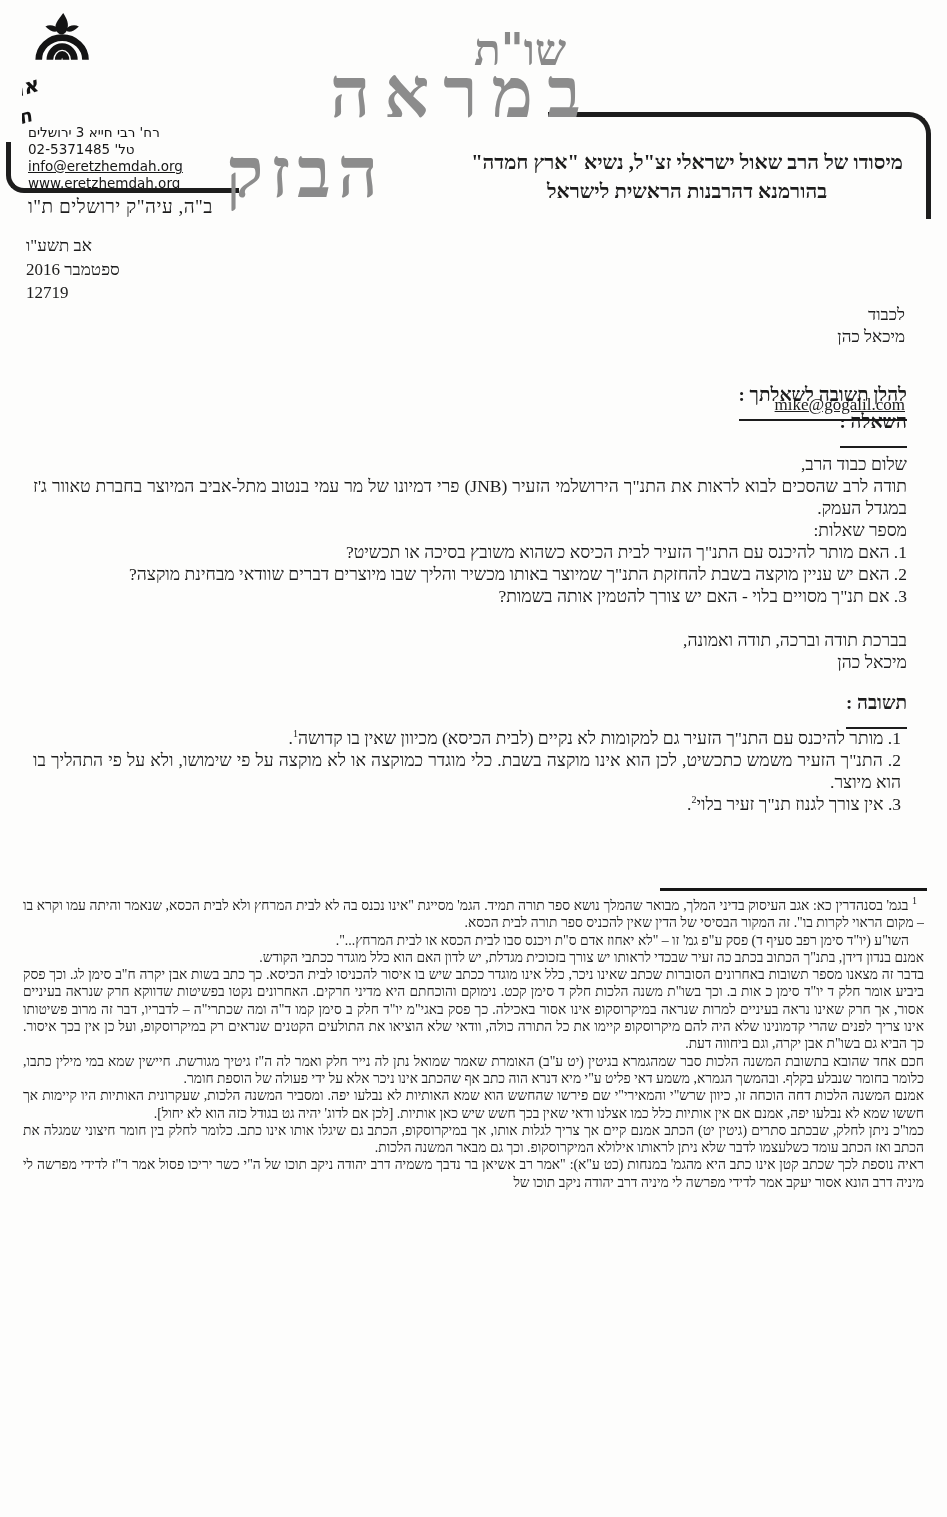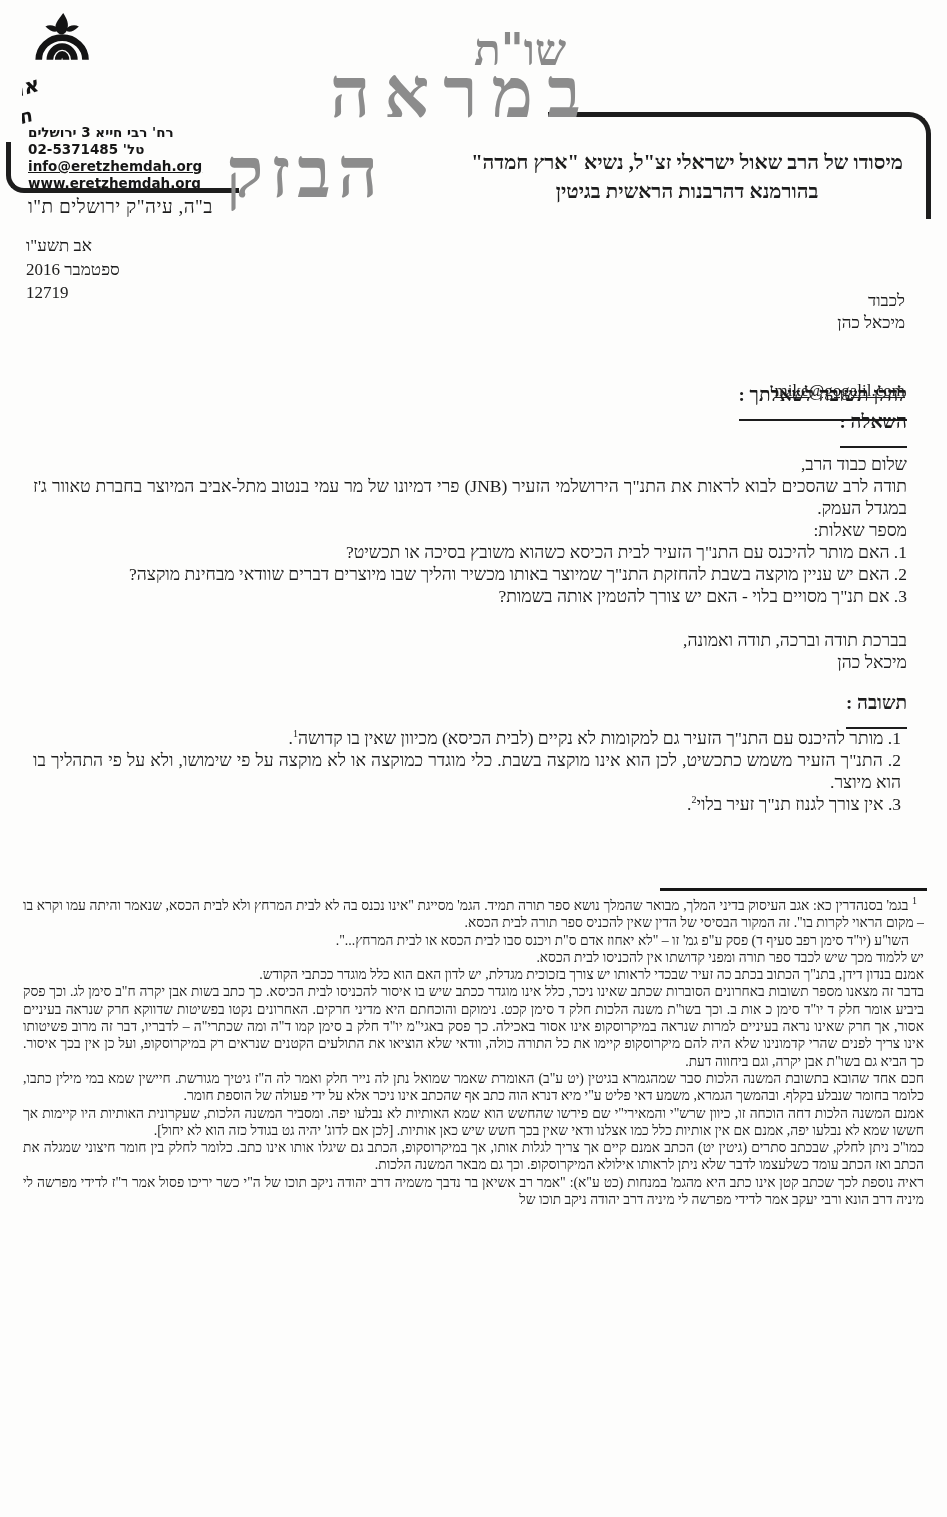--- a/index.html
+++ b/index.html
@@ -14,21 +14,21 @@
     overflow:hidden;
   }
   .abs{position:absolute;}
 
   
   .logo{left:22px;top:12px;}
   .contact{
     left:28px;top:124px;width:215px;
     font-family:"DejaVu Sans","Liberation Sans",sans-serif;
     font-size:13.5px;line-height:17px;
-    text-align:left;direction:rtl;color:#161616;font-weight:bold;
+    text-align:left;direction:rtl;color:#161616;
   }
   .contact .lnk{text-decoration:underline;display:inline-block;direction:ltr;}
   .bracket-left{
     left:6px;top:142px;width:228px;height:46px;
     border-left:5px solid #1d1d1d;border-bottom:5px solid #1d1d1d;
     border-bottom-left-radius:18px;
   }
   .blessing{left:28px;top:196px;font-size:19px;letter-spacing:.5px;}
 
   .rule-right{
@@ -42,21 +42,21 @@
     font-family:"DejaVu Serif",serif;font-weight:bold;font-size:70px;color:#8c8c8c;
     letter-spacing:14px;line-height:1;}
   .t-habazak{left:226px;top:138px;
     font-family:"DejaVu Serif",serif;font-weight:bold;font-size:70px;color:#8c8c8c;
     letter-spacing:7px;line-height:1;}
   .subtitle{right:44px;top:148px;text-align:center;
     font-size:20.5px;font-weight:bold;line-height:29px;}
 
   
   .dateblock{left:26px;top:234px;font-size:17px;line-height:23.5px;text-align:left;}
-  .recipient{right:42px;top:290px;font-size:17px;line-height:21.5px;}
+  .recipient{right:42px;top:304px;font-size:17px;line-height:21.5px;}
   .recipient .email{text-decoration:underline;direction:ltr;display:inline-block;margin-top:47px;}
 
   
   .main{right:40px;top:384px;width:874px;font-size:17.5px;line-height:22px;}
   .h{font-size:19px;font-weight:bold;margin:0 0 5px 0;}
   .h .hu{border-bottom:2px solid #1c1c1c;padding-bottom:14px;}
   .h.gap{margin-bottom:20px;}
   .q-par{text-align:justify;margin:0;}
   .q-list{margin-top:0;}
   .q-item{text-align:justify;}
@@ -101,21 +101,21 @@
 
   <div class="abs bracket-left"></div>
   <div class="abs blessing">ב"ה, עיה"ק ירושלים ת"ו</div>
 
   <div class="abs rule-right"></div>
   <div class="abs t-shut">שו"ת</div>
   <div class="abs t-bemareh">במראה</div>
   <div class="abs t-habazak">הבזק</div>
   <div class="abs subtitle">
     <div>מיסודו של הרב שאול ישראלי זצ"ל, נשיא "ארץ חמדה"</div>
-    <div>בהורמנא דהרבנות הראשית בגיטין</div>
+    <div>בהורמנא דהרבנות הראשית לישראל</div>
   </div>
 
   <div class="abs dateblock">
     <div>אב תשע"ו</div>
     <div>ספטמבר 2016</div>
     <div>12719</div>
   </div>
 
   <div class="abs recipient">
     <div>לכבוד</div>
@@ -144,22 +144,21 @@
         <div class="a-item">1. מותר להיכנס עם התנ"ך הזעיר גם למקומות לא נקיים (לבית הכיסא) מכיוון שאין בו קדושה<sup>1</sup>.</div>
         <div class="a-item">2. התנ"ך הזעיר משמש כתכשיט, לכן הוא אינו מוקצה בשבת. כלי מוגדר כמוקצה או לא מוקצה על פי שימושו, ולא על פי התהליך בו הוא מיוצר.</div>
         <div class="a-item">3. אין צורך לגנוז תנ"ך זעיר בלוי<sup>2</sup>.</div>
       </div>
   </div>
 
   <div class="abs fn-rule"></div>
   <div class="abs footnotes">
       <p class="fn-p fn-first"><sup>1</sup> בגמ' בסנהדרין כא: אגב העיסוק בדיני המלך, מבואר שהמלך נושא ספר תורה תמיד. הגמ' מסייגת "אינו נכנס בה לא לבית המרחץ ולא לבית הכסא, שנאמר והיתה עמו וקרא בו – מקום הראוי לקרות בו". זה המקור הבסיסי של הדין שאין להכניס ספר תורה לבית הכסא.</p>
       <p class="fn-p fn-indent">השו"ע (יו"ד סימן רפב סעיף ד) פסק ע"פ גמ' זו – "לא יאחוז אדם ס"ת ויכנס סבו לבית הכסא או לבית המרחץ...".</p>
-      <p class="fn-p">יש ללמוד מכך שיש לכבד ספר תורה ומפני קדושתו אין להכניסו לבית הכסא.</p>
       <p class="fn-p">אמנם בנדון דידן, בתנ"ך הכתוב בכתב כה זעיר שבכדי לראותו יש צורך בזכוכית מגדלת, יש לדון האם הוא כלל מוגדר ככתבי הקודש.</p>
       <p class="fn-p">בדבר זה מצאנו מספר תשובות באחרונים הסוברות שכתב שאינו ניכר, כלל אינו מוגדר ככתב שיש בו איסור להכניסו לבית הכיסא. כך כתב בשות אבן יקרה ח"ב סימן לג. וכך פסק ביביע אומר חלק ד יו"ד סימן כ אות ב. וכך בשו"ת משנה הלכות חלק ד סימן קכט. נימוקם והוכחתם היא מדיני חרקים. האחרונים נקטו בפשיטות שדווקא חרק שנראה בעיניים אסור, אך חרק שאינו נראה בעיניים למרות שנראה במיקרוסקופ אינו אסור באכילה. כך פסק באגי"מ יו"ד חלק ב סימן קמו ד"ה ומה שכתרי"ה – לדבריו, דבר זה מרוב פשיטותו אינו צריך לפנים שהרי קדמונינו שלא היה להם מיקרוסקופ קיימו את כל התורה כולה, וודאי שלא הוציאו את התולעים הקטנים שנראים רק במיקרוסקופ, ועל כן אין בכך איסור. כך הביא גם בשו"ת אבן יקרה, וגם ביחווה דעת.</p>
       <p class="fn-p">חכם אחד שהובא בתשובת המשנה הלכות סבר שמהגמרא בגיטין (יט ע"ב) האומרת שאמר שמואל נתן לה נייר חלק ואמר לה ה"ז גיטיך מגורשת. חיישין שמא במי מילין כתבו, כלומר בחומר שנבלע בקלף. ובהמשך הגמרא, משמע דאי פליט ע"י מיא דנרא הוה כתב אף שהכתב אינו ניכר אלא על ידי פעולה של הוספת חומר.</p>
       <p class="fn-p">אמנם המשנה הלכות דחה הוכחה זו, כיוון שרש"י והמאירי"י שם פירשו שהחשש הוא שמא האותיות לא נבלעו יפה. ומסביר המשנה הלכות, שעקרונית האותיות היו קיימות אך חששו שמא לא נבלעו יפה, אמנם אם אין אותיות כלל כמו אצלנו ודאי שאין בכך חשש שיש כאן אותיות. [לכן אם לדוג' יהיה גט בגודל כזה הוא לא יחול].</p>
       <p class="fn-p">כמו"כ ניתן לחלק, שבכתב סתרים (גיטין יט) הכתב אמנם קיים אך צריך לגלות אותו, אך במיקרוסקופ, הכתב גם שיגלו אותו אינו כתב. כלומר לחלק בין חומר חיצוני שמגלה את הכתב ואז הכתב עומד כשלעצמו לדבר שלא ניתן לראותו אילולא המיקרוסקופ. וכך גם מבאר המשנה הלכות.</p>
-      <p class="fn-p">ראיה נוספת לכך שכתב קטן אינו כתב היא מהגמ' במנחות (כט ע"א): "אמר רב אשיאן בר נדבך משמיה דרב יהודה ניקב תוכו של ה"י כשר יריכו פסול אמר ר"ז לדידי מפרשה לי מיניה דרב הונא ורבי יעקב אמר לדידי מפרשה לי מיניה דרב יהודה ניקב תוכו של</p>
+      <p class="fn-p">ראיה נוספת לכך שכתב קטן אינו כתב היא מהגמ' במנחות (כט ע"א): "אמר רב אשיאן בר נדבך משמיה דרב יהודה ניקב תוכו של ה"י כשר יריכו פסול אמר ר"ז לדידי מפרשה לי מיניה דרב הונא אסור יעקב אמר לדידי מפרשה לי מיניה דרב יהודה ניקב תוכו של</p>
     </div>
 
 </div>
 
 </body></html>

